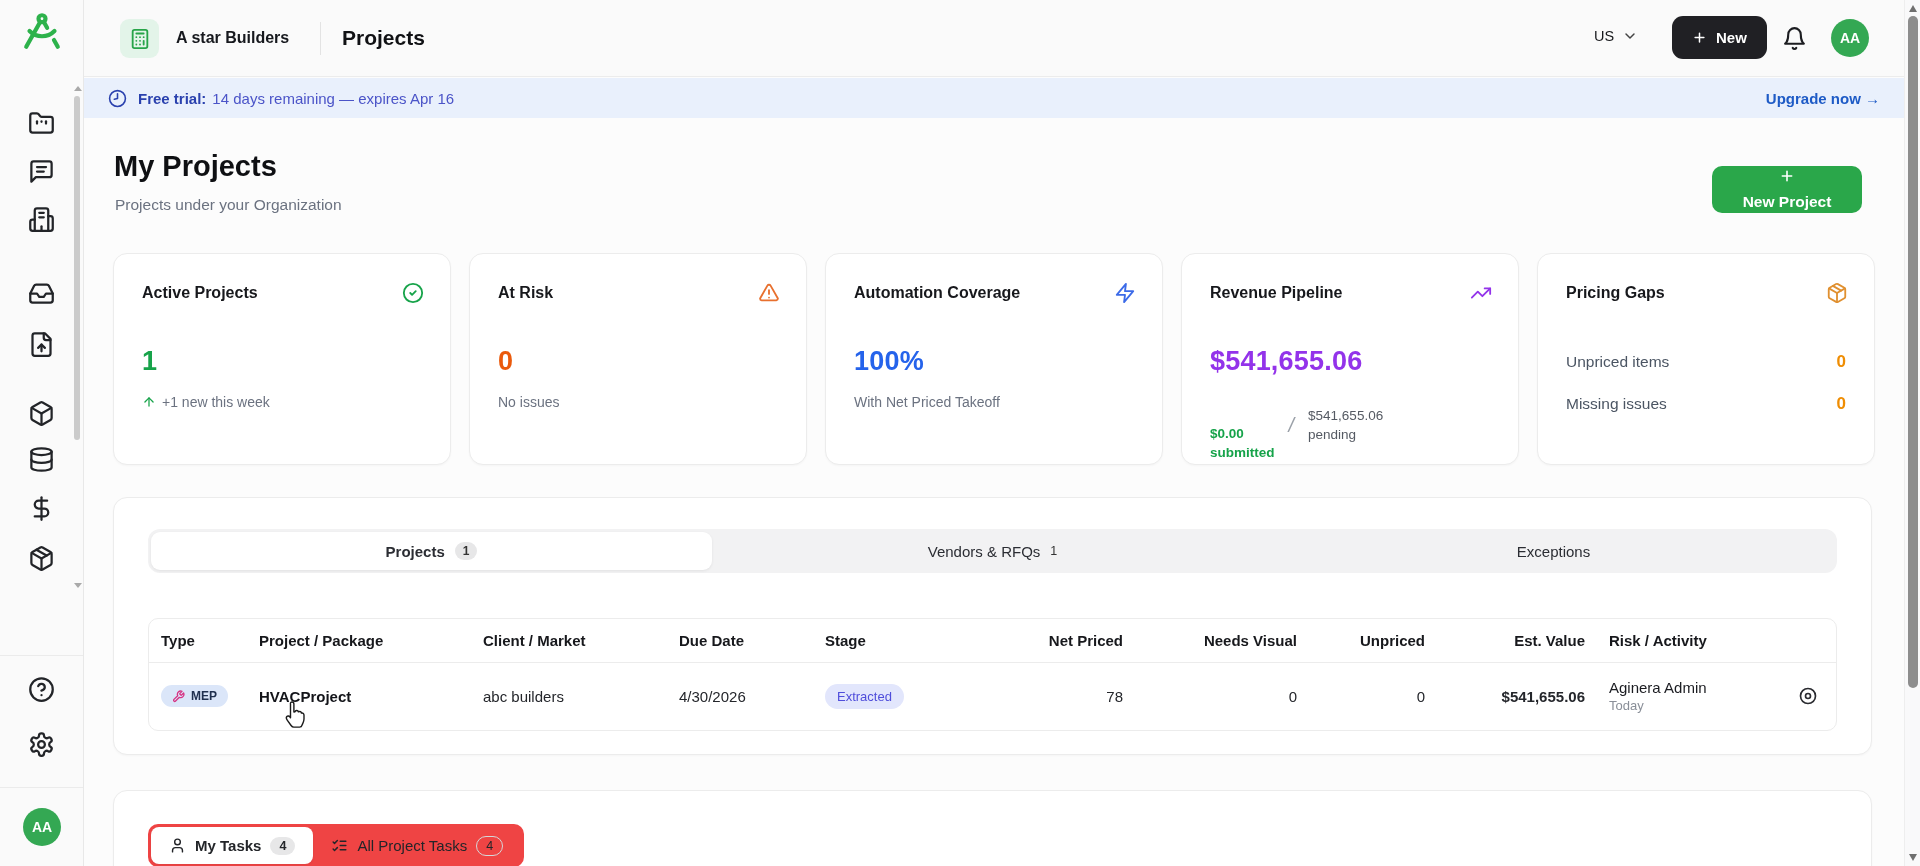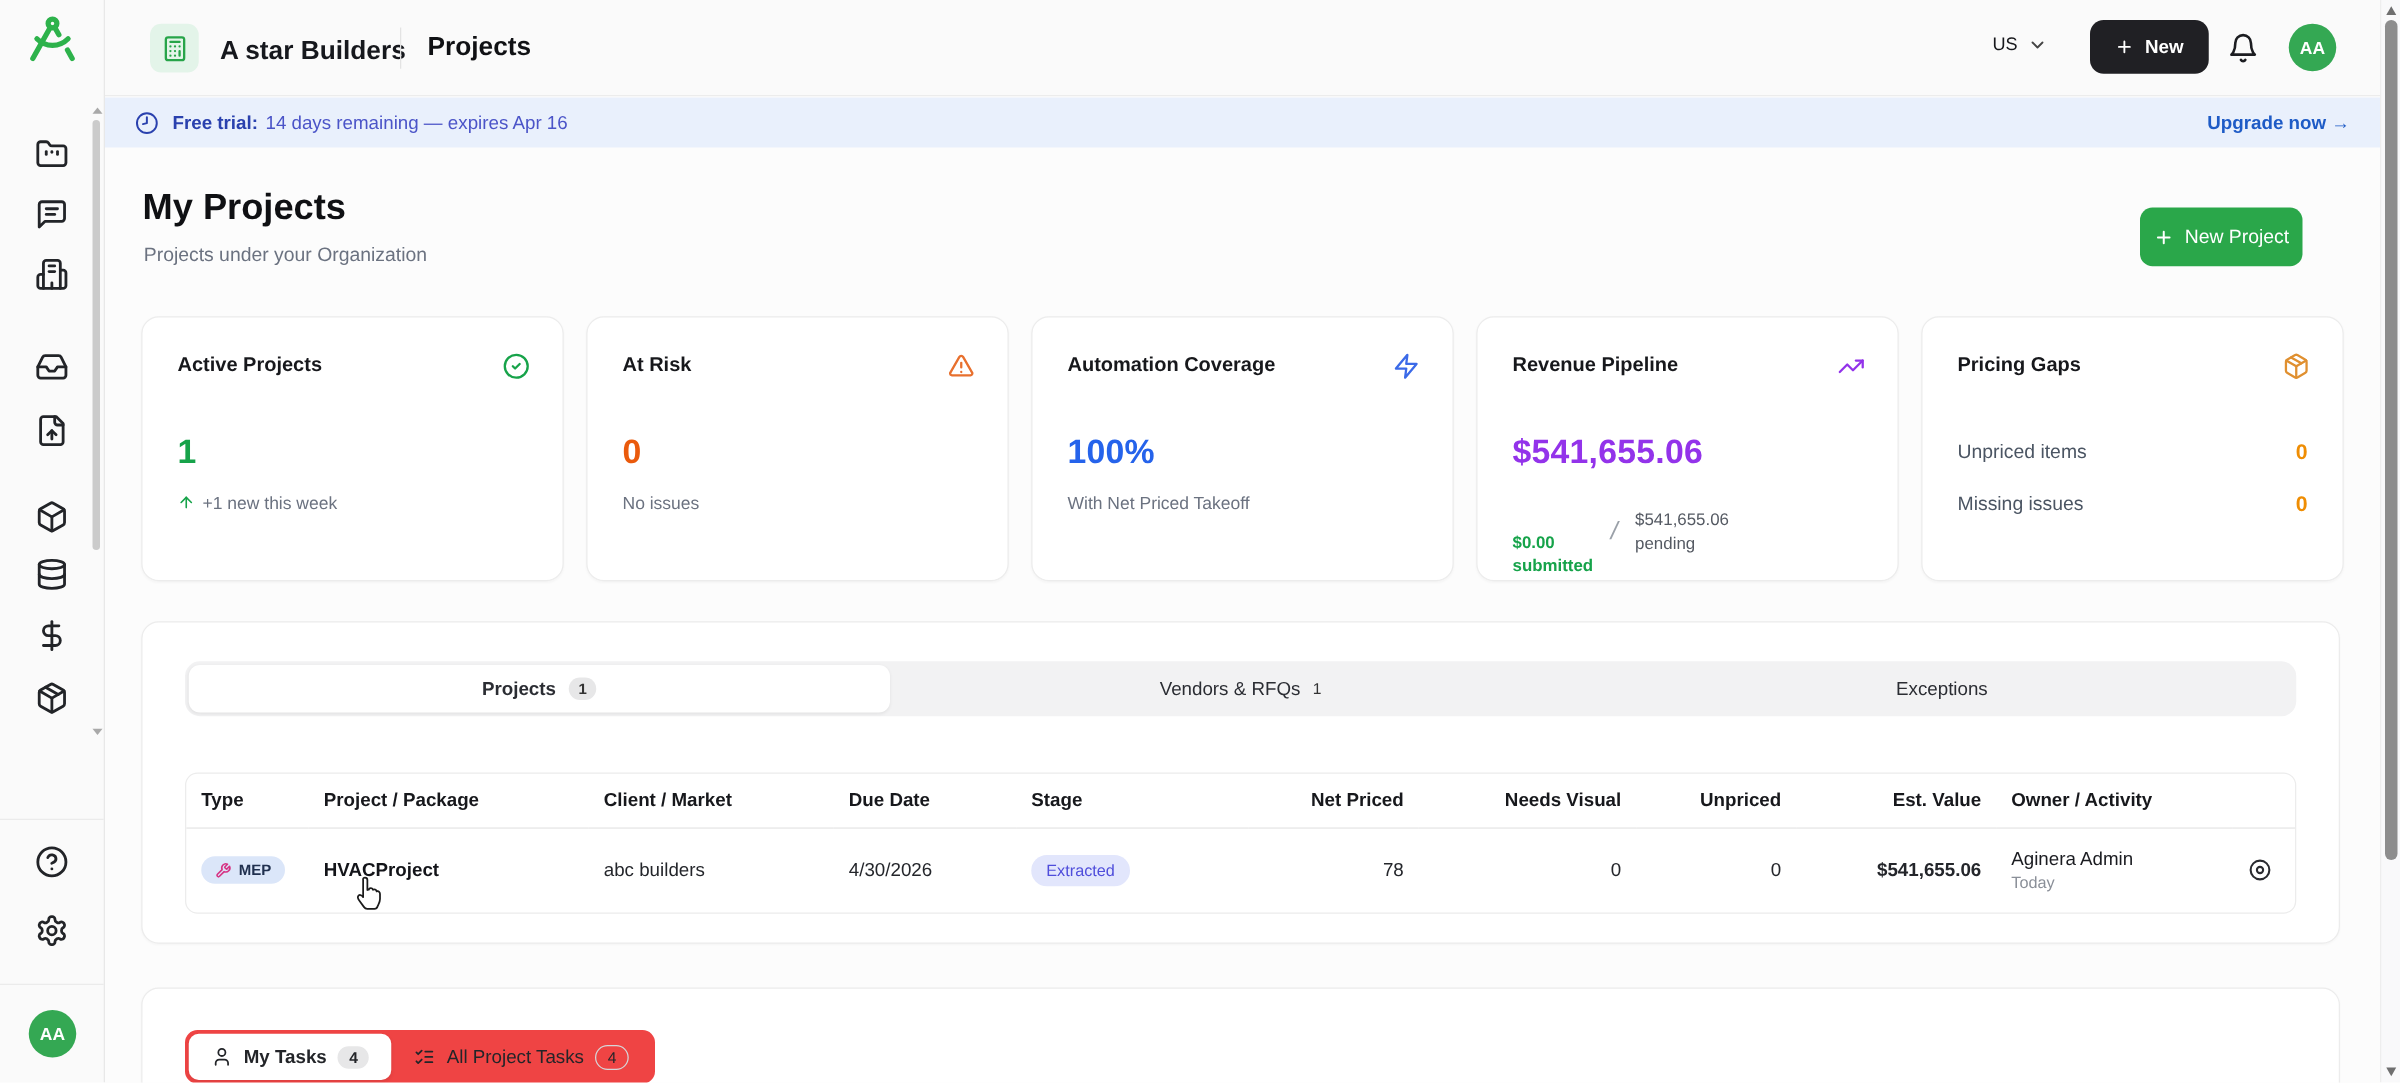--- a/index.html
+++ b/index.html
@@ -15,40 +15,40 @@
   .side-div { position:absolute; left:0; width:83px; border-top:1px solid #ebebeb; }
   .side-scroll-thumb { position:absolute; left:74px; top:96px; width:6px; height:344px; background:#cbcbcb; border-radius:3px; }
   .side-arrow { position:absolute; left:74px; width:0; height:0; border-left:4px solid transparent; border-right:4px solid transparent; }
   .side-arrow.up { top:86px; border-bottom:5px solid #a9a9a9; }
   .side-arrow.down { top:583px; border-top:5px solid #a9a9a9; }
   .side-avatar { position:absolute; left:23px; top:808px; width:38px; height:38px; border-radius:50%; background:#34a853; color:#fff; font-size:14px; font-weight:700; display:flex; align-items:center; justify-content:center; cursor:pointer; }
 
   
   .topbar { position:absolute; left:84px; top:0; width:1820px; height:77px; background:#fafafa; border-bottom:1px solid #ececec; z-index:5; }
   .ws-icon { position:absolute; left:36px; top:19px; width:39px; height:39px; background:#e3f4e9; border-radius:9px; color:#27a449; display:flex; align-items:center; justify-content:center; cursor:pointer; }
-  .ws-name { position:absolute; left:92px; top:29px; font-size:21px; font-weight:700; color:#16181d; }
+  .ws-name { position:absolute; left:92px; top:29px; font-size:16px; font-weight:700; color:#16181d; }
   .tb-div { position:absolute; left:236px; top:22px; height:33px; border-left:1px solid #e3e3e3; }
   .tb-title { position:absolute; left:258px; top:26px; font-size:21px; font-weight:700; color:#101114; }
   .region { position:absolute; left:1510px; top:28px; font-size:14.5px; color:#17181c; display:flex; align-items:center; gap:8px; cursor:pointer; }
   .region .chev { width:16px; height:16px; color:#444; }
   .new-btn { position:absolute; left:1588px; top:16px; height:43px; padding:0 20px; background:#202024; color:#fff; border:none; border-radius:11px; font-size:15px; font-weight:600; display:flex; align-items:center; gap:9px; cursor:pointer; font-family:inherit; }
   .bell { position:absolute; left:1698px; top:26px; width:25px; height:25px; color:#1c1d21; cursor:pointer; }
   .tb-avatar { position:absolute; left:1747px; top:19px; width:38px; height:38px; border-radius:50%; background:#34a853; color:#fff; font-size:14px; font-weight:700; display:flex; align-items:center; justify-content:center; cursor:pointer; }
 
   
   .banner { position:absolute; left:84px; top:78px; width:1820px; height:40px; background:#e9f0fc; display:flex; align-items:center; padding:0 24px; z-index:4; }
   .banner .clock { width:19px; height:19px; color:#2a41ae; flex:none; }
   .banner .lab { margin-left:11px; font-size:15px; font-weight:700; color:#2a41ae; }
   .banner .msg { margin-left:6px; font-size:15px; color:#4b54c8; }
   .banner .upg { margin-left:auto; font-size:15px; font-weight:600; color:#1e5bc6; cursor:pointer; text-decoration:none; }
 
   
   .page-title { position:absolute; left:114px; top:150px; font-size:29px; font-weight:700; color:#0f1013; }
   .page-sub { position:absolute; left:115px; top:196px; font-size:15.5px; color:#6b7280; }
-  .np-btn { position:absolute; left:1712px; top:166px; width:130px; height:47px; background:#2aa74a; color:#fff; border:none; border-radius:10px; font-size:15.5px; font-weight:400; display:flex; align-items:center; justify-content:center; gap:9px; cursor:pointer; font-family:inherit; }
+  .np-btn { position:absolute; left:1712px; top:166px; width:150px; height:47px; background:#2aa74a; color:#fff; border:none; border-radius:10px; font-size:15.5px; font-weight:700; display:flex; align-items:center; justify-content:center; gap:9px; cursor:pointer; font-family:inherit;flex-direction:column; }
 
   
   .card { position:absolute; top:253px; width:338px; height:212px; background:#fff; border:1px solid #ececec; border-radius:14px; box-shadow:0 1px 2px rgba(0,0,0,.03); }
   .card-title { position:absolute; left:28px; top:30px; font-size:16px; font-weight:600; color:#17181c; }
   .card-icon { position:absolute; right:26px; top:28px; width:22px; height:22px; }
   .card-value { position:absolute; left:28px; top:92px; font-size:27px; font-weight:700; letter-spacing:.2px; }
   .card-sub { position:absolute; left:28px; top:140px; font-size:14px; color:#6b7280; display:flex; align-items:center; gap:6px; }
   .rev-split { position:absolute; left:28px; top:134px; display:flex; align-items:center; gap:14px; }
   .rev-col { display:flex; flex-direction:column; line-height:19px; font-size:13.5px; }
   .rev-col.sub { color:#16a34a; font-weight:700;margin-top:36px; }
@@ -391,21 +391,21 @@
           <tr>
             <th>Type</th>
             <th>Project / Package</th>
             <th>Client / Market</th>
             <th>Due Date</th>
             <th>Stage</th>
             <th class="num">Net Priced</th>
             <th class="num">Needs Visual</th>
             <th class="num">Unpriced</th>
             <th class="num">Est. Value</th>
-            <th>Owner / Activity</th>
+            <th>Risk / Activity</th>
             <th></th>
           </tr>
         </thead>
         <tbody>
           <tr>
             <td>
               <span class="type-badge">
                 <span class="wr">
                     <svg viewBox="0 0 24 24" fill="none" stroke="currentColor" stroke-width="2.4" stroke-linecap="round" stroke-linejoin="round" width="13" height="13">
                       <path d="M14.7 6.3a1 1 0 0 0 0 1.4l1.6 1.6a1 1 0 0 0 1.4 0l3.77-3.77a6 6 0 0 1-7.94 7.94l-6.91 6.91a2.12 2.12 0 0 1-3-3l6.91-6.91a6 6 0 0 1 7.94-7.94l-3.76 3.76z"></path>

